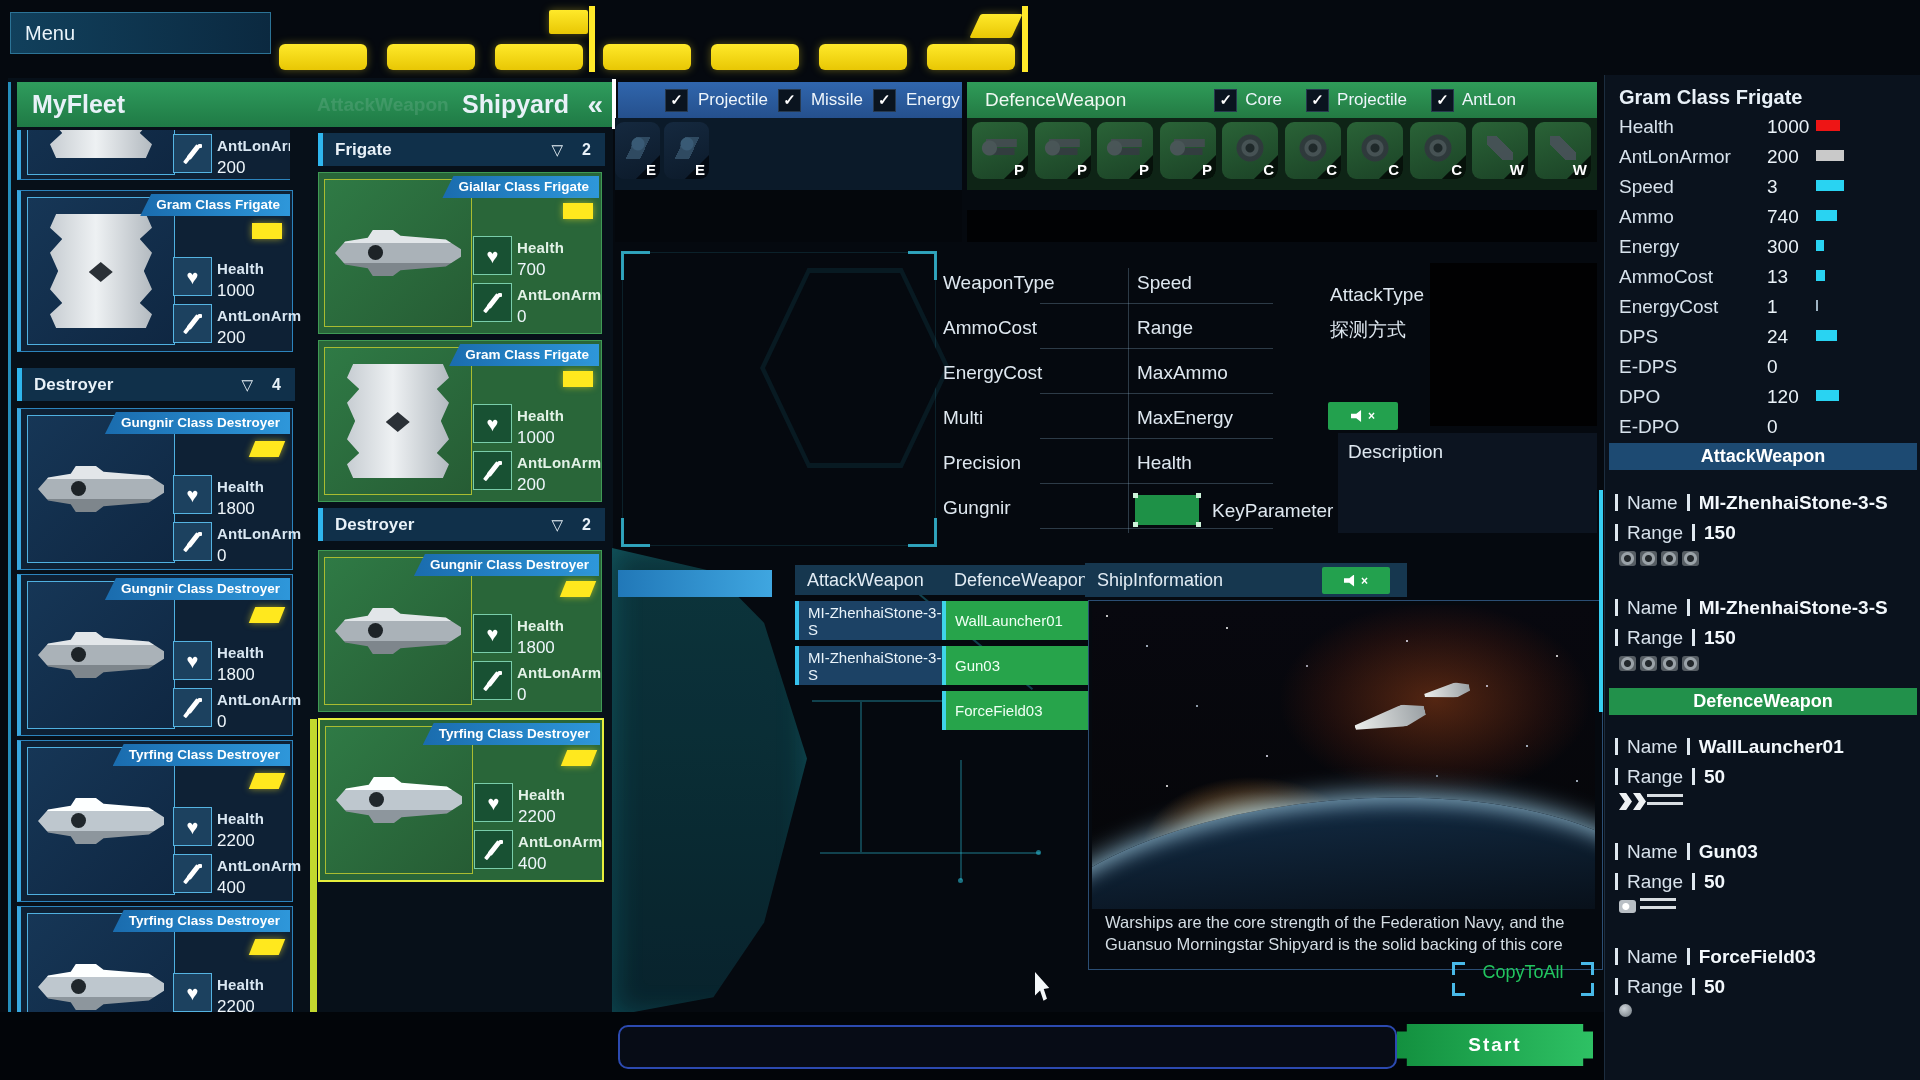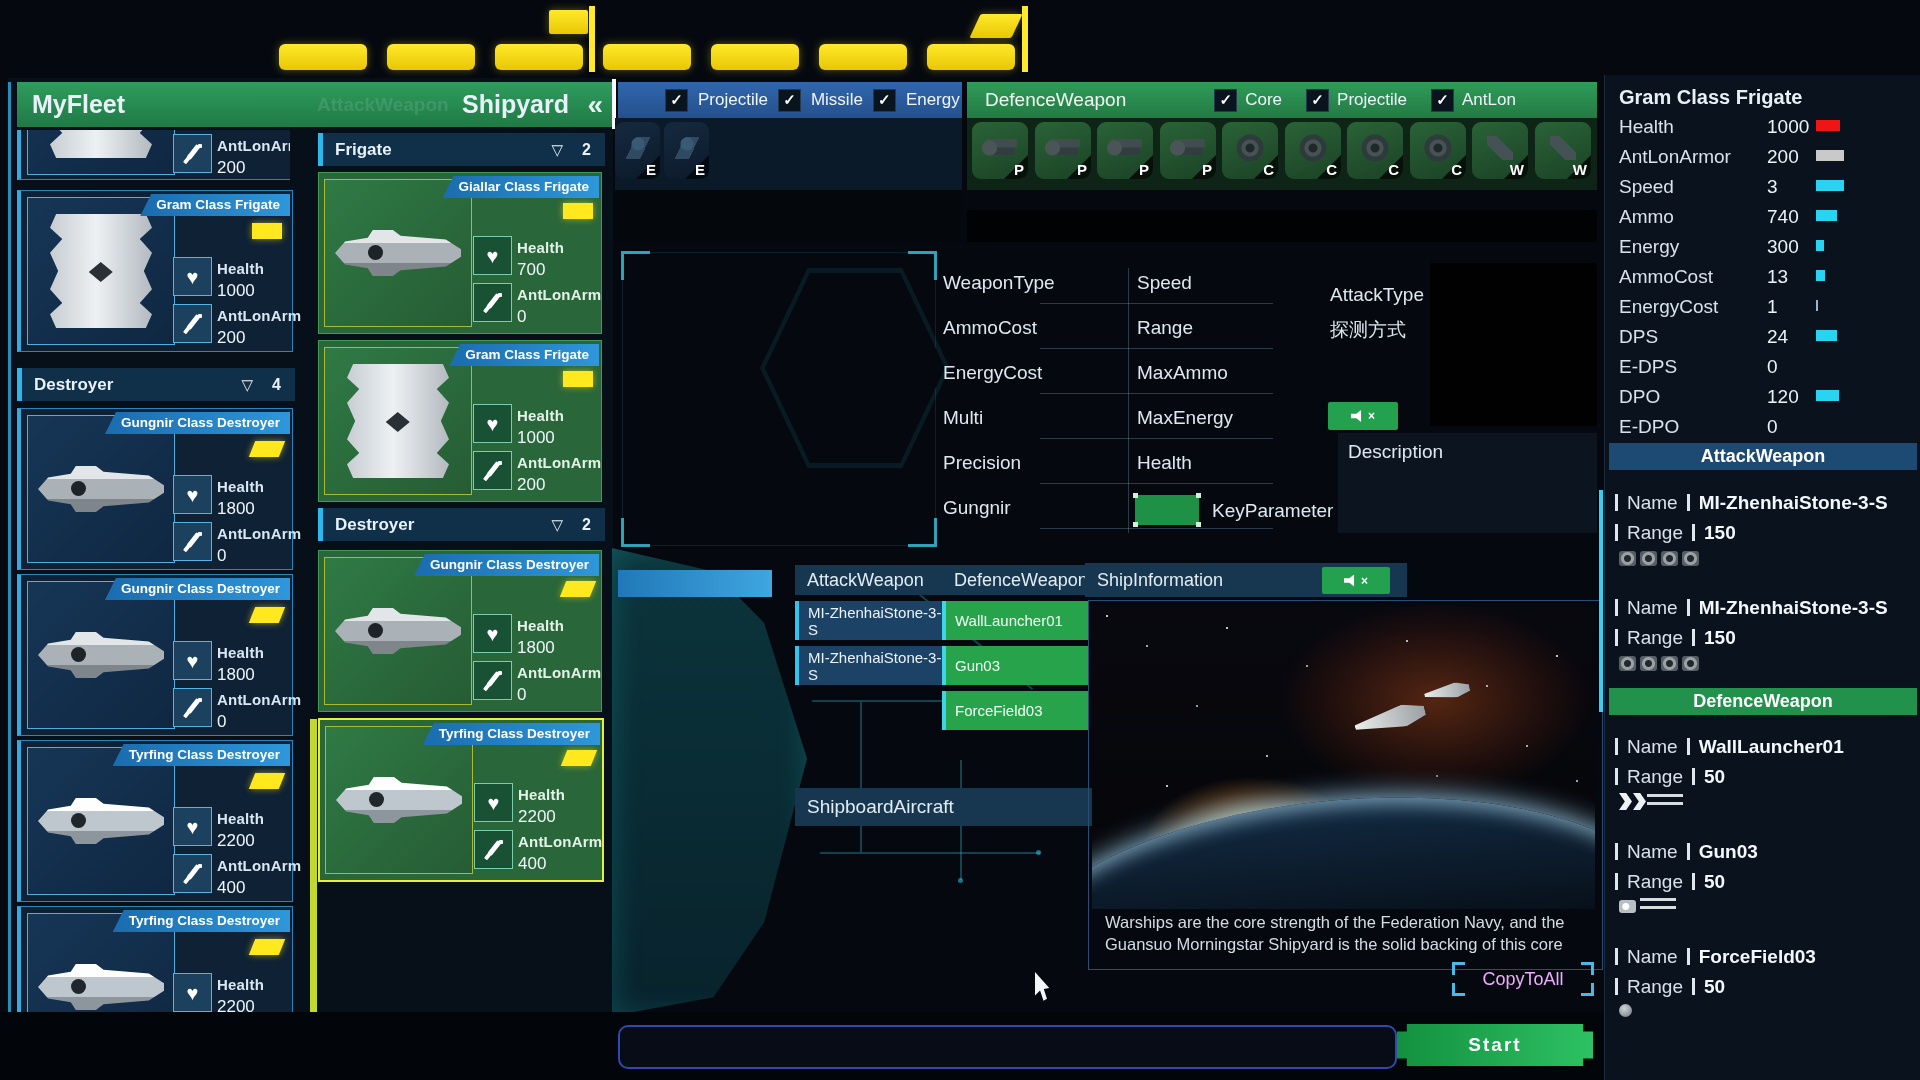--- a/index.html
+++ b/index.html
@@ -121,21 +121,21 @@
        background:radial-gradient(circle at 50% 50%,#23282c 0 3px,#9aa2a8 4px 6px,#565d63 7px)}
   .hlines{display:inline-block;width:36px;height:13px;vertical-align:2px;
           background:repeating-linear-gradient(#d8dde1 0 3px,transparent 3px 8px)}
   .wchev{display:inline-block;width:13px;height:17px;background:#eef1f3;margin-right:1px;vertical-align:-1px;
          clip-path:polygon(0 0,55% 0,100% 50%,55% 100%,0 100%,45% 50%)}
   .gbody{display:inline-block;width:17px;height:13px;border-radius:3px;margin-right:4px;vertical-align:0;
          background:radial-gradient(circle at 40% 50%,#fff 0 3px,#b9bfc5 4px)}
   .orb{display:inline-block;width:13px;height:13px;border-radius:50%;
        background:radial-gradient(circle at 40% 35%,#cfd5da,#6a737a)}
   
-  .cta{position:absolute;display:flex;align-items:center;justify-content:center;font-size:18px;color:#f0abfc}
+  .cta{position:absolute;display:flex;align-items:flex-start;justify-content:center;font-size:18px;color:#22c55e}
   .ck{position:absolute;width:10px;height:10px;border:0 solid #49b9e8}
   .ck.tl{left:0;top:0;border-left-width:3px;border-top-width:3px}
   .ck.tr{right:0;top:0;border-right-width:3px;border-top-width:3px}
   .ck.bl{left:0;bottom:0;border-left-width:3px;border-bottom-width:3px}
   .ck.br{right:0;bottom:0;border-right-width:3px;border-bottom-width:3px}
   .start-btn{position:absolute;left:1397px;top:1024px;width:196px;height:42px;
     background:linear-gradient(90deg,#13903f,#2ec164);display:flex;align-items:center;justify-content:center;
     font-size:19px;font-weight:bold;letter-spacing:2px;color:#fff;
     clip-path:polygon(0 18%,5% 18%,5% 0,95% 0,95% 18%,100% 18%,100% 82%,95% 82%,95% 100%,5% 100%,5% 82%,0 82%)}
   .cmd-input{position:absolute;left:618px;top:1025px;width:751px;height:40px;background:#070c16;
@@ -158,20 +158,23 @@
   .teal-ship{position:absolute;left:612px;top:548px;width:195px;height:468px;opacity:.9;
     background:linear-gradient(180deg,#0e3b42,#092730);
     clip-path:polygon(0 0,52% 5%,78% 16%,100% 45%,78% 80%,52% 96%,0 100%);
     box-shadow:inset 0 0 30px rgba(40,220,230,.25)}
 </style>
 </head>
 <body>
 
 <div id="app">
 
+  <div class="abs menu-btn tex">
+    <span>Menu</span>
+  </div>
   <div class="abs ybar" style="left:279px;top:44px;width:88px;height:26px"></div>
   <div class="abs ybar" style="left:387px;top:44px;width:88px;height:26px"></div>
   <div class="abs ybar" style="left:495px;top:44px;width:88px;height:26px"></div>
   <div class="abs ybar" style="left:603px;top:44px;width:88px;height:26px"></div>
   <div class="abs ybar" style="left:711px;top:44px;width:88px;height:26px"></div>
   <div class="abs ybar" style="left:819px;top:44px;width:88px;height:26px"></div>
   <div class="abs ybar" style="left:927px;top:44px;width:88px;height:26px"></div>
   <div class="abs ybar" style="left:549px;top:10px;width:39px;height:24px;border-radius:2px"></div>
   <div class="abs" style="left:589px;top:6px;width:6px;height:66px;background:#ffe92a"></div>
   <div class="abs ybar" style="left:975px;top:14px;width:42px;height:24px;border-radius:2px;transform:skewX(-25deg)"></div>
@@ -590,23 +593,20 @@
       <span>MI-ZhenhaiStone-3-S</span>
     </div>
   <div class="gn-btn tex" style="left:942px;top:601px">
       <span>WallLauncher01</span>
     </div>
   <div class="gn-btn tex" style="left:942px;top:646px">
       <span>Gun03</span>
     </div>
   <div class="gn-btn tex" style="left:942px;top:691px">
       <span>ForceField03</span>
-    </div>
-  <div class="tab" style="left:795px;top:788px;width:285px;height:38px;font-size:19px">
-      <span>ShipboardAircraft</span>
     </div>
 
   <div class="abs" style="left:1088px;top:600px;width:513px;height:368px;border:1px solid #2b4e74"></div>
   <div class="scene">
     <div class="neb"></div>
     <div class="stars"></div>
     <div class="glare"></div>
     <div class="planet"></div>
     <div class="mini-ship" style="left:52%;top:34%;width:72px;height:22px;transform:rotate(-14deg)"></div>
     <div class="mini-ship" style="left:66%;top:26%;width:46px;height:15px;transform:rotate(-10deg)"></div>

